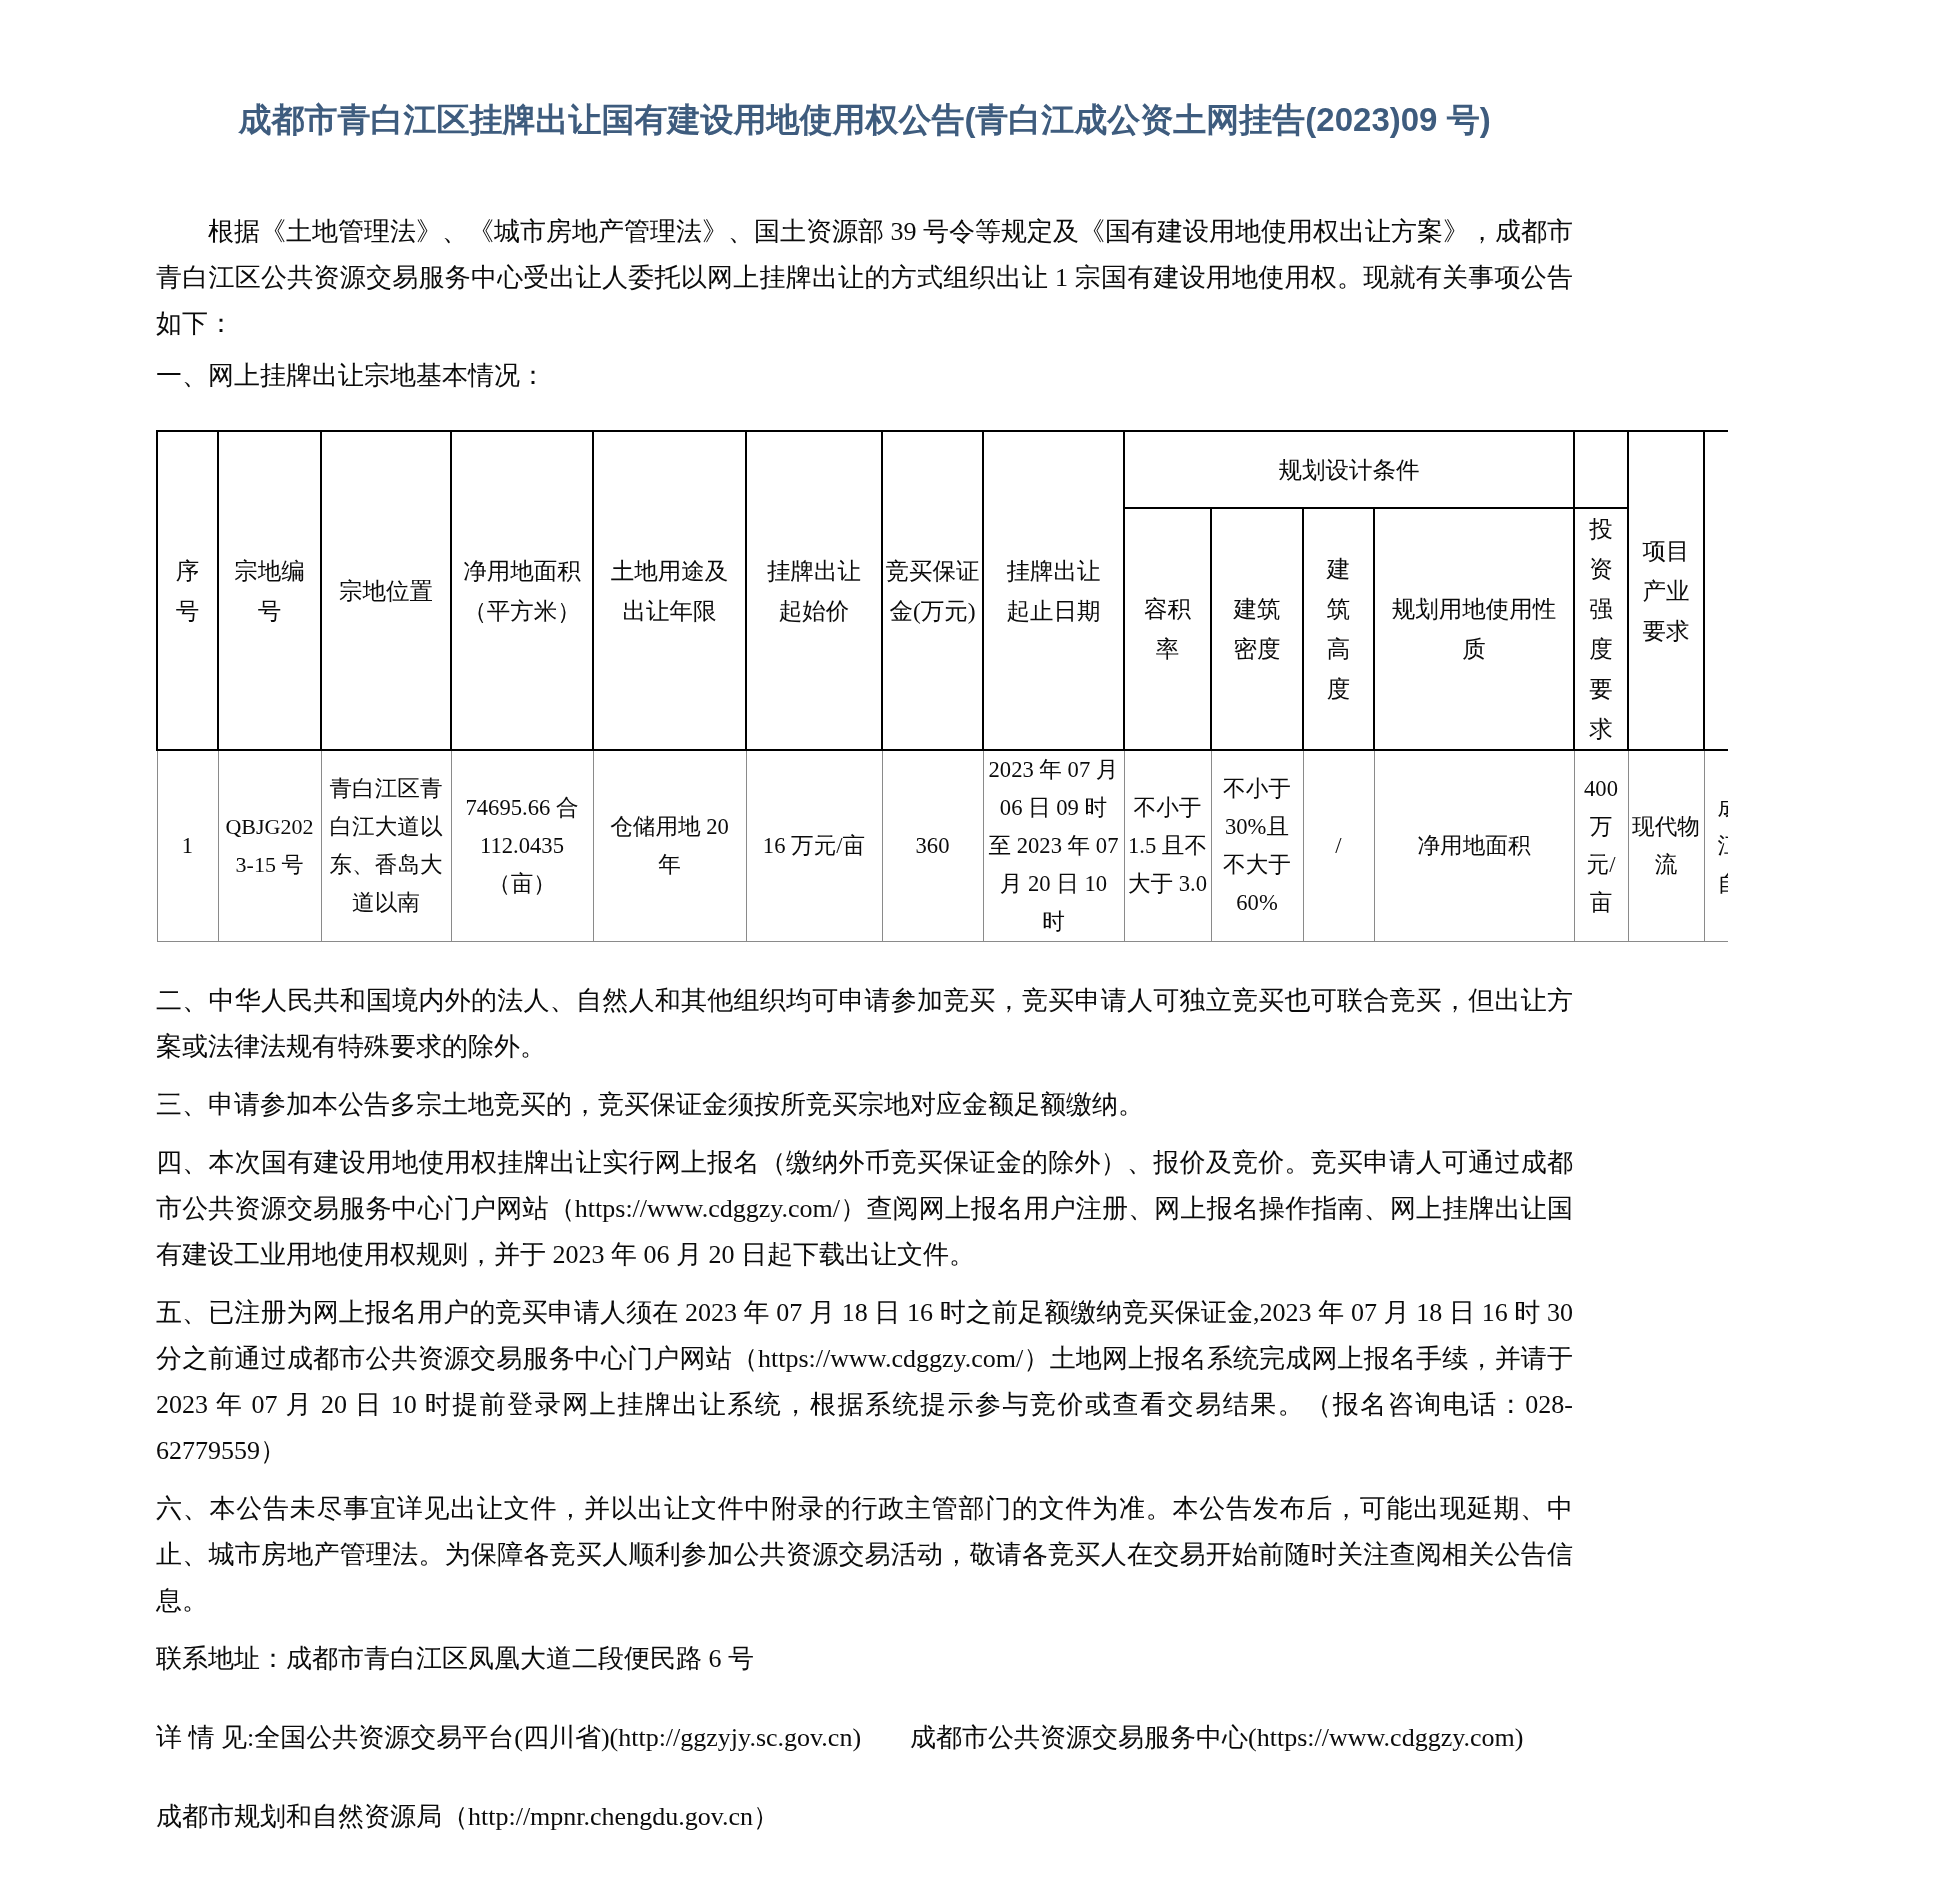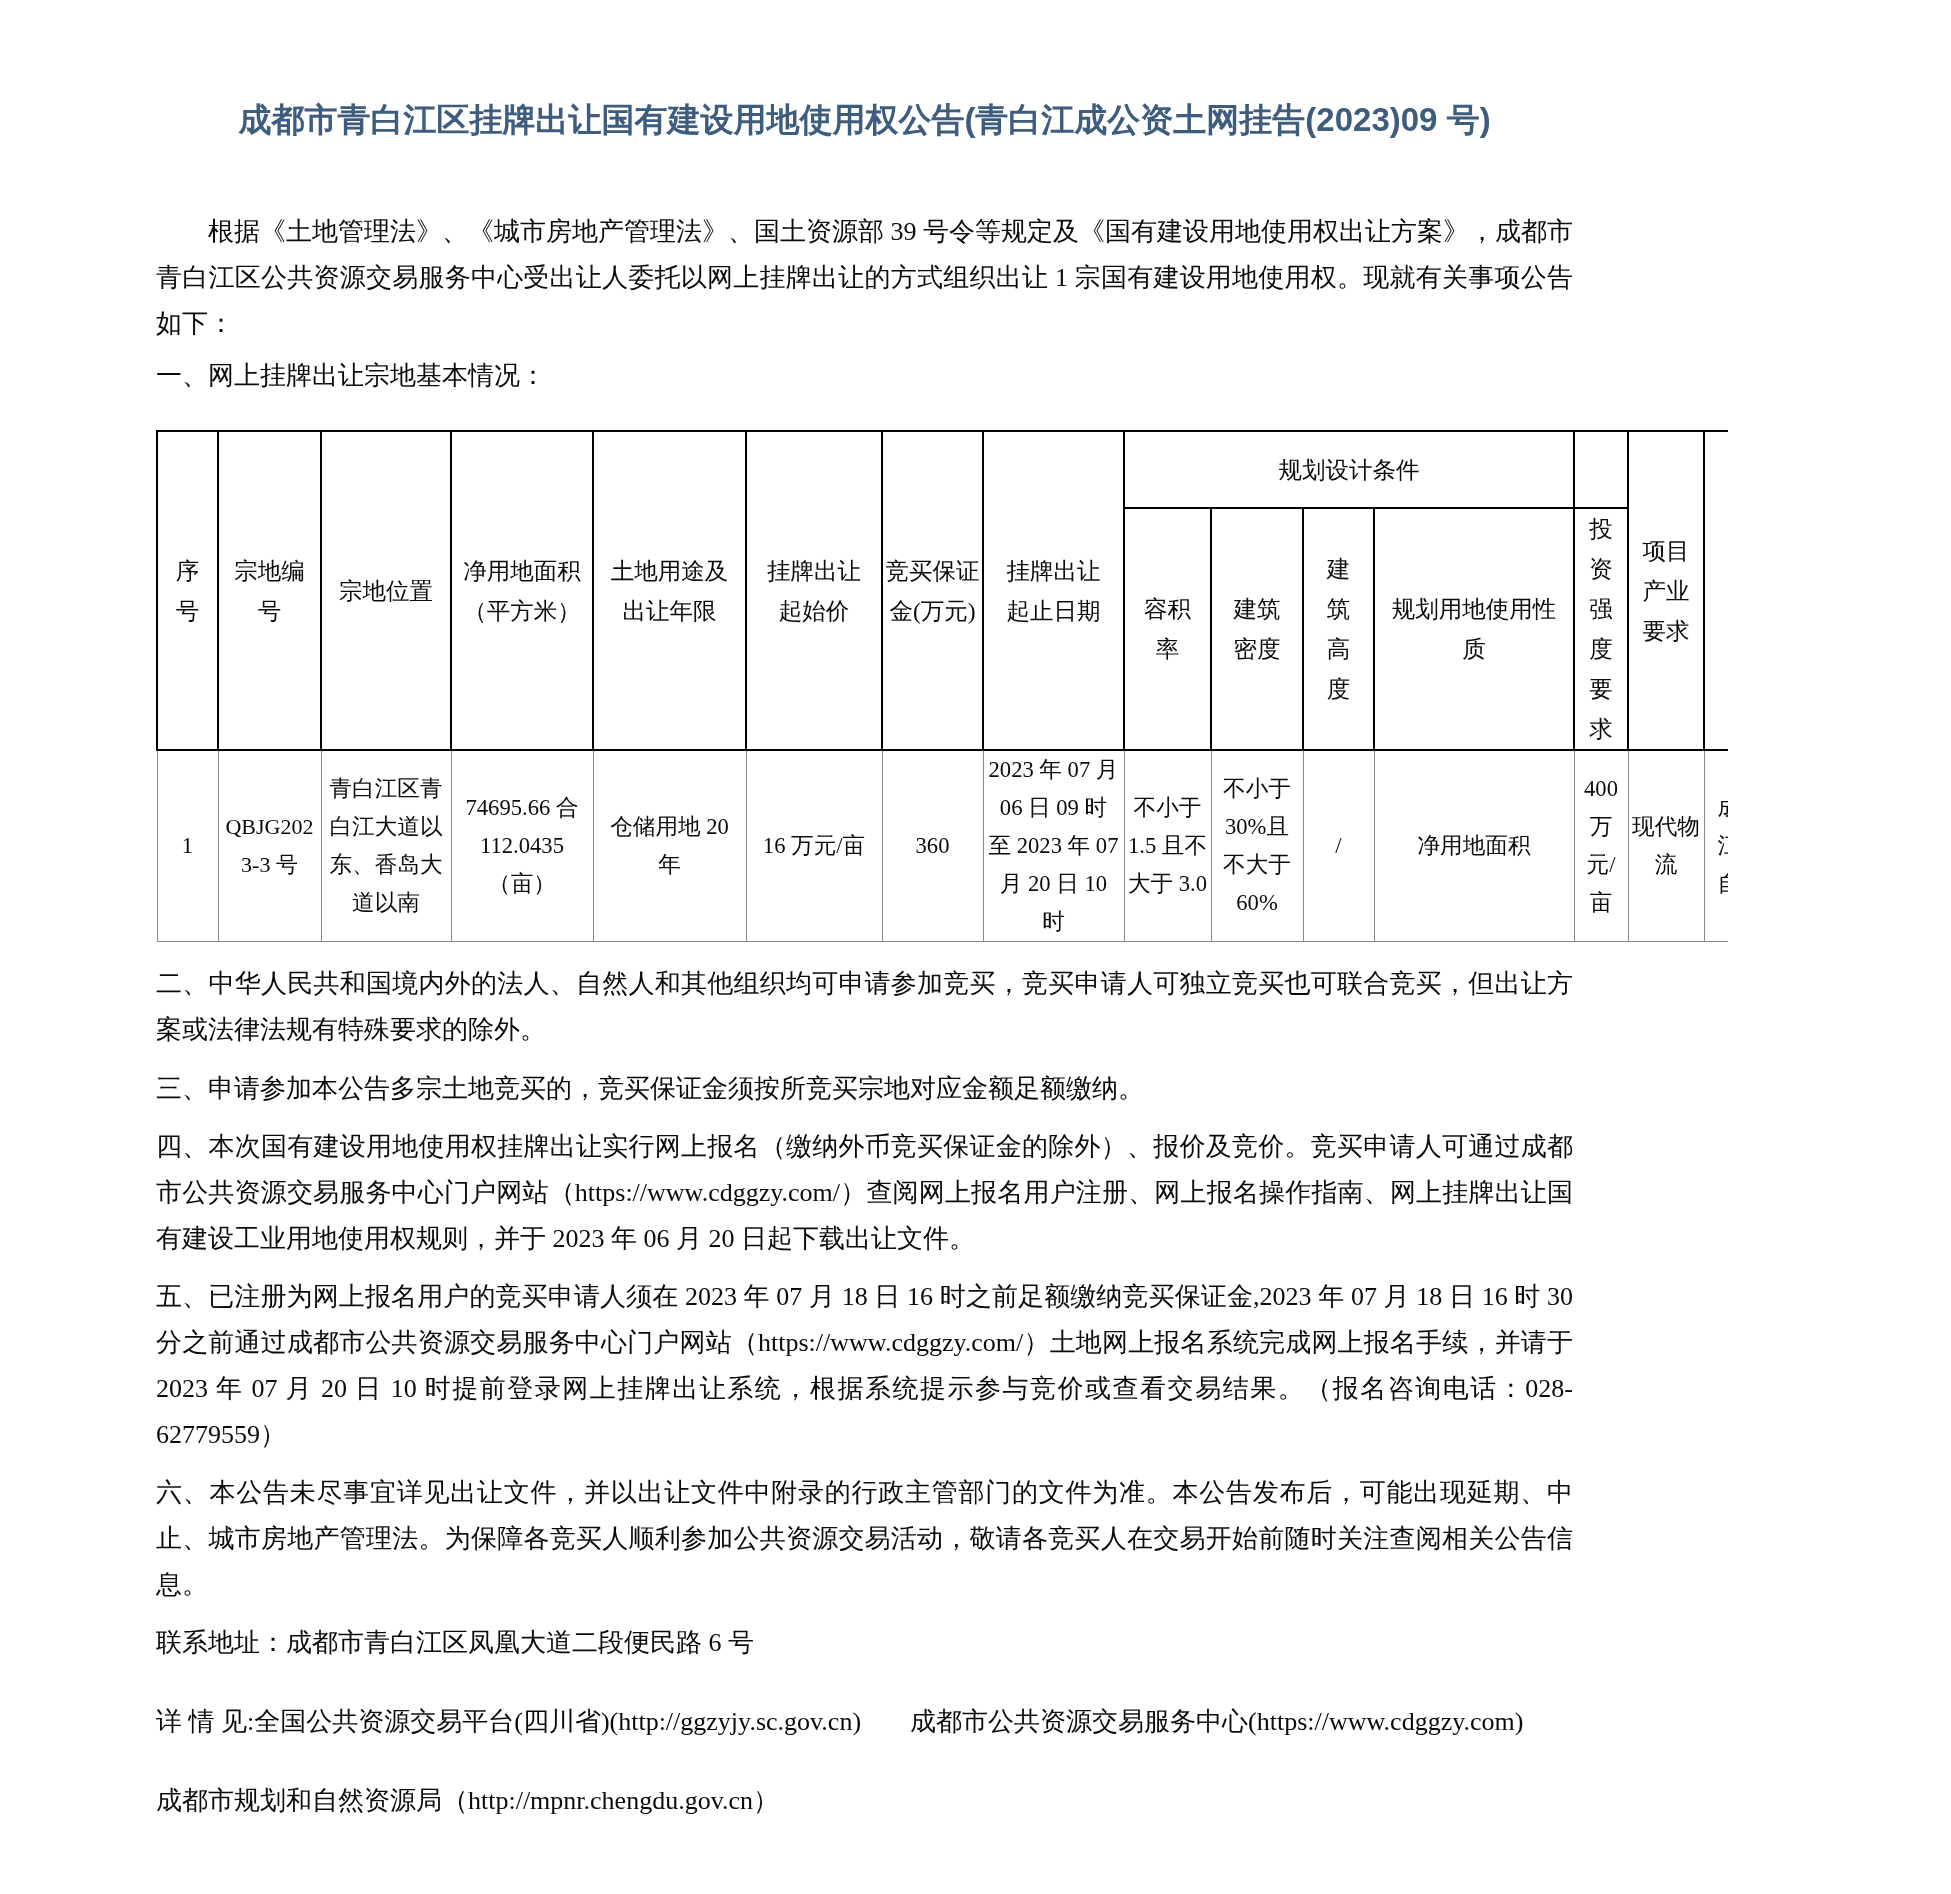--- a/index.html
+++ b/index.html
@@ -30,21 +30,21 @@
   }
   .para {
     margin: 0;
     font-size: 26px;
     line-height: 46px;
     text-align: justify;
     color: #0b0b0b;
   }
   .intro { margin-top: 68px; text-indent: 2em; }
   .heading { margin-top: 6px; }
-  .after-table { margin-top: 20px; font-family: Liberation Mono, monospace; }
+  .after-table { margin-top: 36px; }
   .gap14 { margin-top: 12px; }
   .gap27 { margin-top: 33px; }
   .details-right { margin-left: 49px; }
 
   table.land-table {
     margin-top: 31px;
     width: 100%;
     border-collapse: collapse;
     table-layout: fixed;
   }
@@ -134,21 +134,21 @@
         </tr>
         <tr class="hrow2">
           <th class="pad-m">容积率</th>
           <th class="pad-l">建筑密度</th>
           <th class="pad-l">建筑高度</th>
           <th class="pad-m">规划用地使用性质</th>
           <th class="pad-m">投资强度要求</th>
         </tr>
         <tr class="drow">
           <td>1</td>
-          <td class="cell-parcel">QBJG2023-3 号</td>
+          <td class="cell-parcel">QBJG2023-15 号</td>
           <td>青白江区青白江大道以东、香岛大道以南</td>
           <td>74695.66 合 112.0435（亩）</td>
           <td>仓储用地 20 年</td>
           <td>16 万元/亩</td>
           <td>360</td>
           <td>2023 年 07 月 06 日 09 时 至 2023 年 07 月 20 日 10 时</td>
           <td>不小于 1.5 且不大于 3.0</td>
           <td>不小于 30%且不大于 60%</td>
           <td>/</td>
           <td>净用地面积</td>

